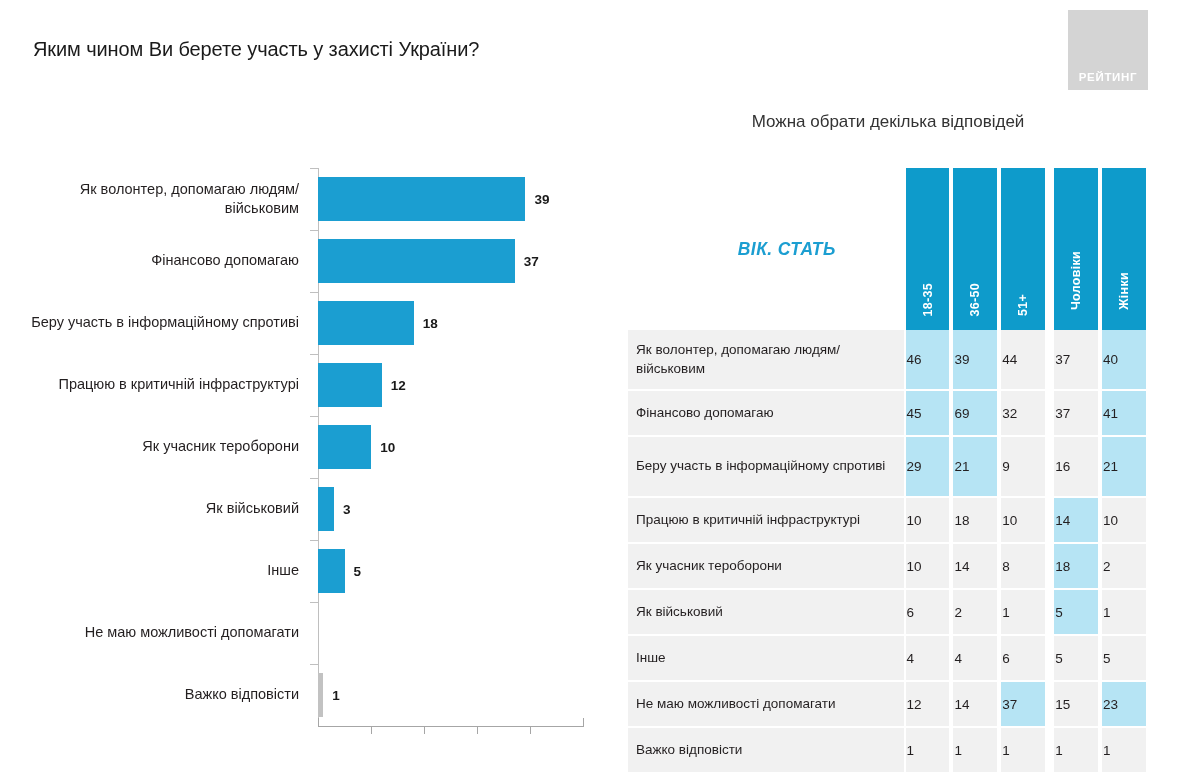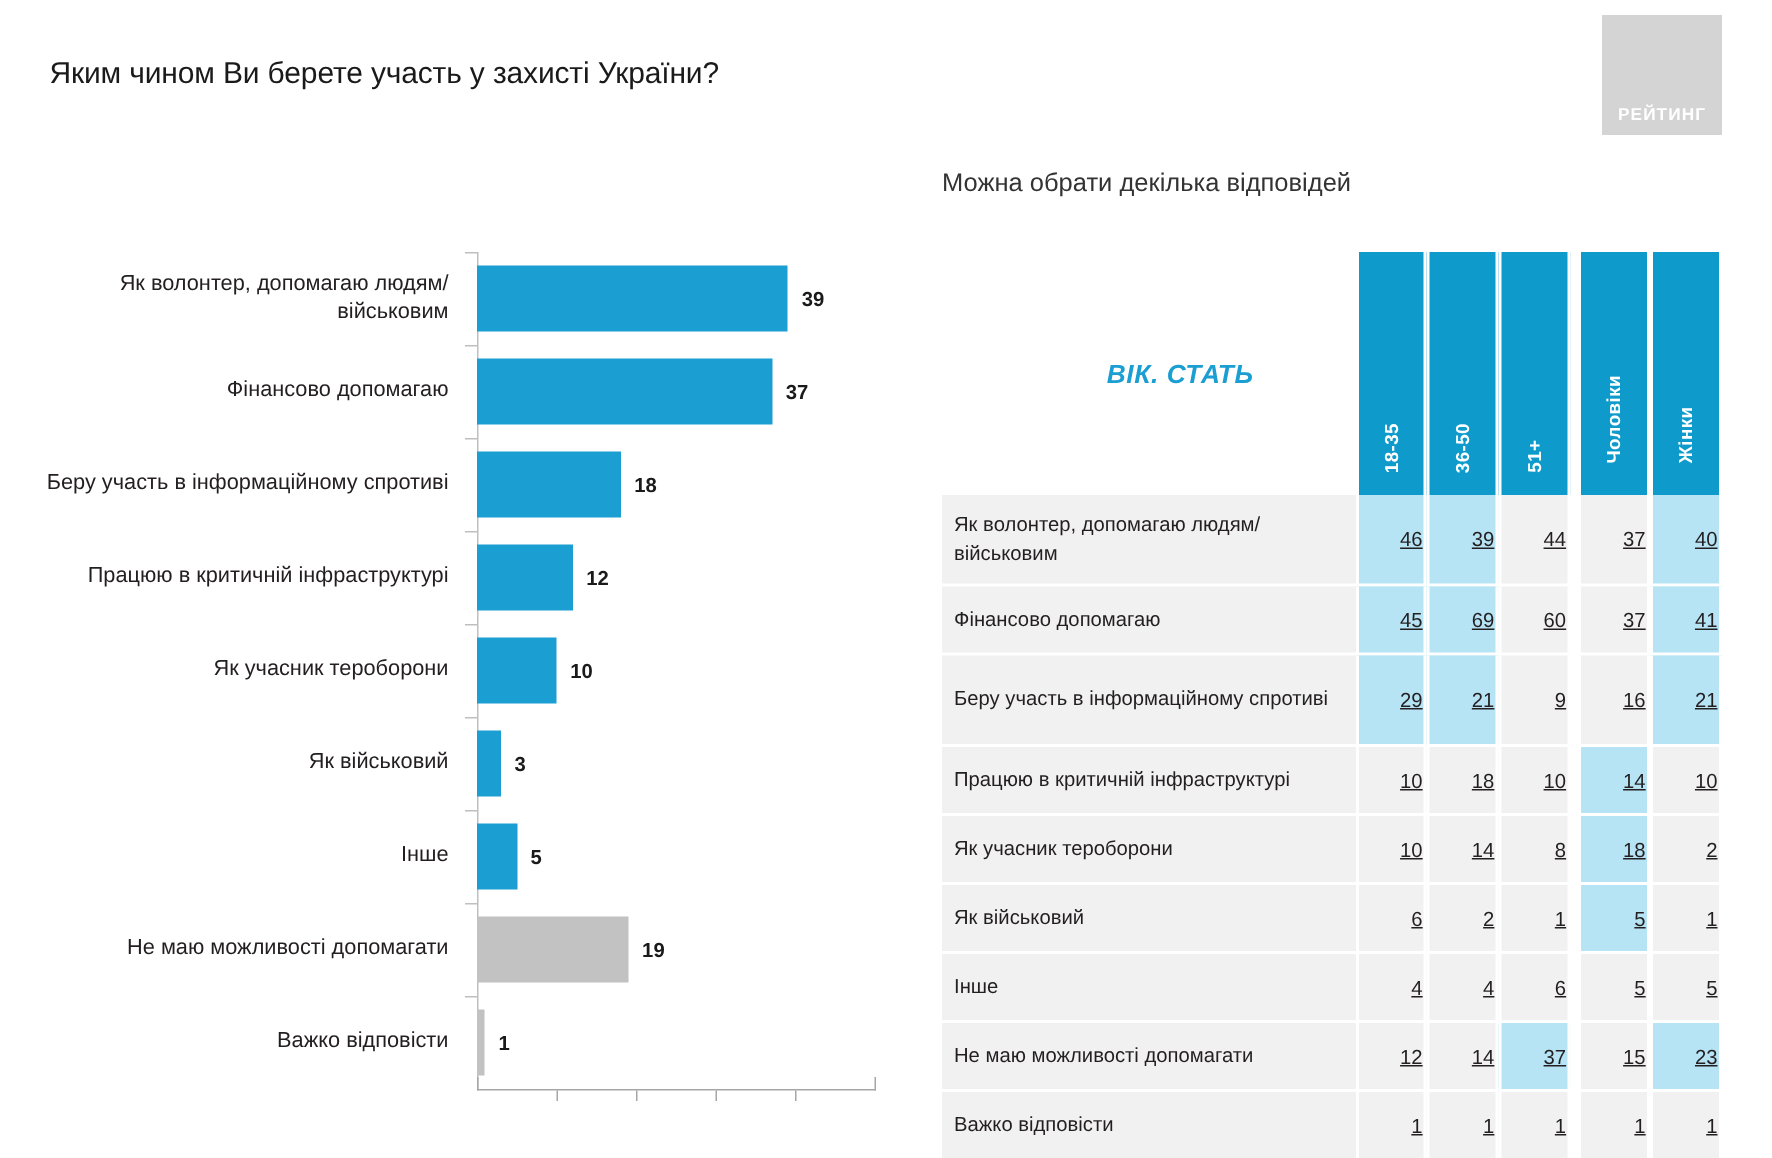--- a/index.html
+++ b/index.html
@@ -50,20 +50,21 @@
     letter-spacing: -0.1px;
     white-space: nowrap;
   }
 
   
   .table-note {
     position: absolute;
     left: 628px;
     top: 112px;
     width: 520px;
+    text-align: center;
     font-size: 17px;
     color: #333333;
     white-space: nowrap;
   }
 
   
   .chart {
     position: absolute;
     left: 0px;
     top: 168px;
@@ -211,28 +212,27 @@
     background: #f1f1f1;
     font-size: 13.5px;
     line-height: 1.35;
     color: #231f20;
     padding: 7px 10px 7px 8px;
     vertical-align: middle;
     border-bottom: 2px solid #ffffff;
   }
   td.cell {
     background: #f1f1f1;
-    text-align: right;
+    text-align: left;
     vertical-align: middle;
     font-size: 13.5px;
     color: #231f20;
     border-bottom: 2px solid #ffffff;
     border-left: 2px solid #ffffff;
     border-right: 2px solid #ffffff;
-    text-decoration: underline;
   }
   td.cell.hl { background: #b6e4f4; }
   td.gap { background: #ffffff; border-bottom: 2px solid #ffffff; }
   tr.r-tall .row-label, tr.r-tall td.cell { height: 45px; }
   tr.r-short .row-label, tr.r-short td.cell { height: 30px; }
 </style>
 </head>
 <body>
 
 <div class="logo-box">
@@ -317,24 +317,20 @@
     <div class="chart-row">
       <div class="cat-label">Інше</div>
       <div class="bar-track">
         <div class="bar" style="width: 26.6px; background: rgb(27, 158, 209);"></div>
         <div class="bar-value" style="left: 26.6px;">5</div>
       </div>
     </div>
 
     <div class="chart-row muted">
       <div class="cat-label">Не маю можливості допомагати</div>
-      <div class="bar-track">
-        <div class="bar" style="width: 101.08px; background: rgb(194, 194, 194);"></div>
-        <div class="bar-value" style="left: 101.08px;">19</div>
-      </div>
     </div>
 
     <div class="chart-row muted">
       <div class="cat-label">Важко відповісти</div>
       <div class="bar-track">
         <div class="bar" style="width: 5.32px; background: rgb(194, 194, 194);"></div>
         <div class="bar-value" style="left: 5.32px;">1</div>
       </div>
     </div>
 
@@ -382,21 +378,21 @@
         <td class="cell">44</td>
         <td class="gap"></td>
         <td class="cell">37</td>
         <td class="cell hl">40</td>
       </tr>
 
       <tr class="r-short">
         <td class="row-label">Фінансово допомагаю</td>
         <td class="cell hl">45</td>
         <td class="cell hl">69</td>
-        <td class="cell">60</td>
+        <td class="cell">32</td>
         <td class="gap"></td>
         <td class="cell">37</td>
         <td class="cell hl">41</td>
       </tr>
 
       <tr class="r-tall">
         <td class="row-label">Беру участь в інформаційному спротиві</td>
         <td class="cell hl">29</td>
         <td class="cell hl">21</td>
         <td class="cell">9</td>

